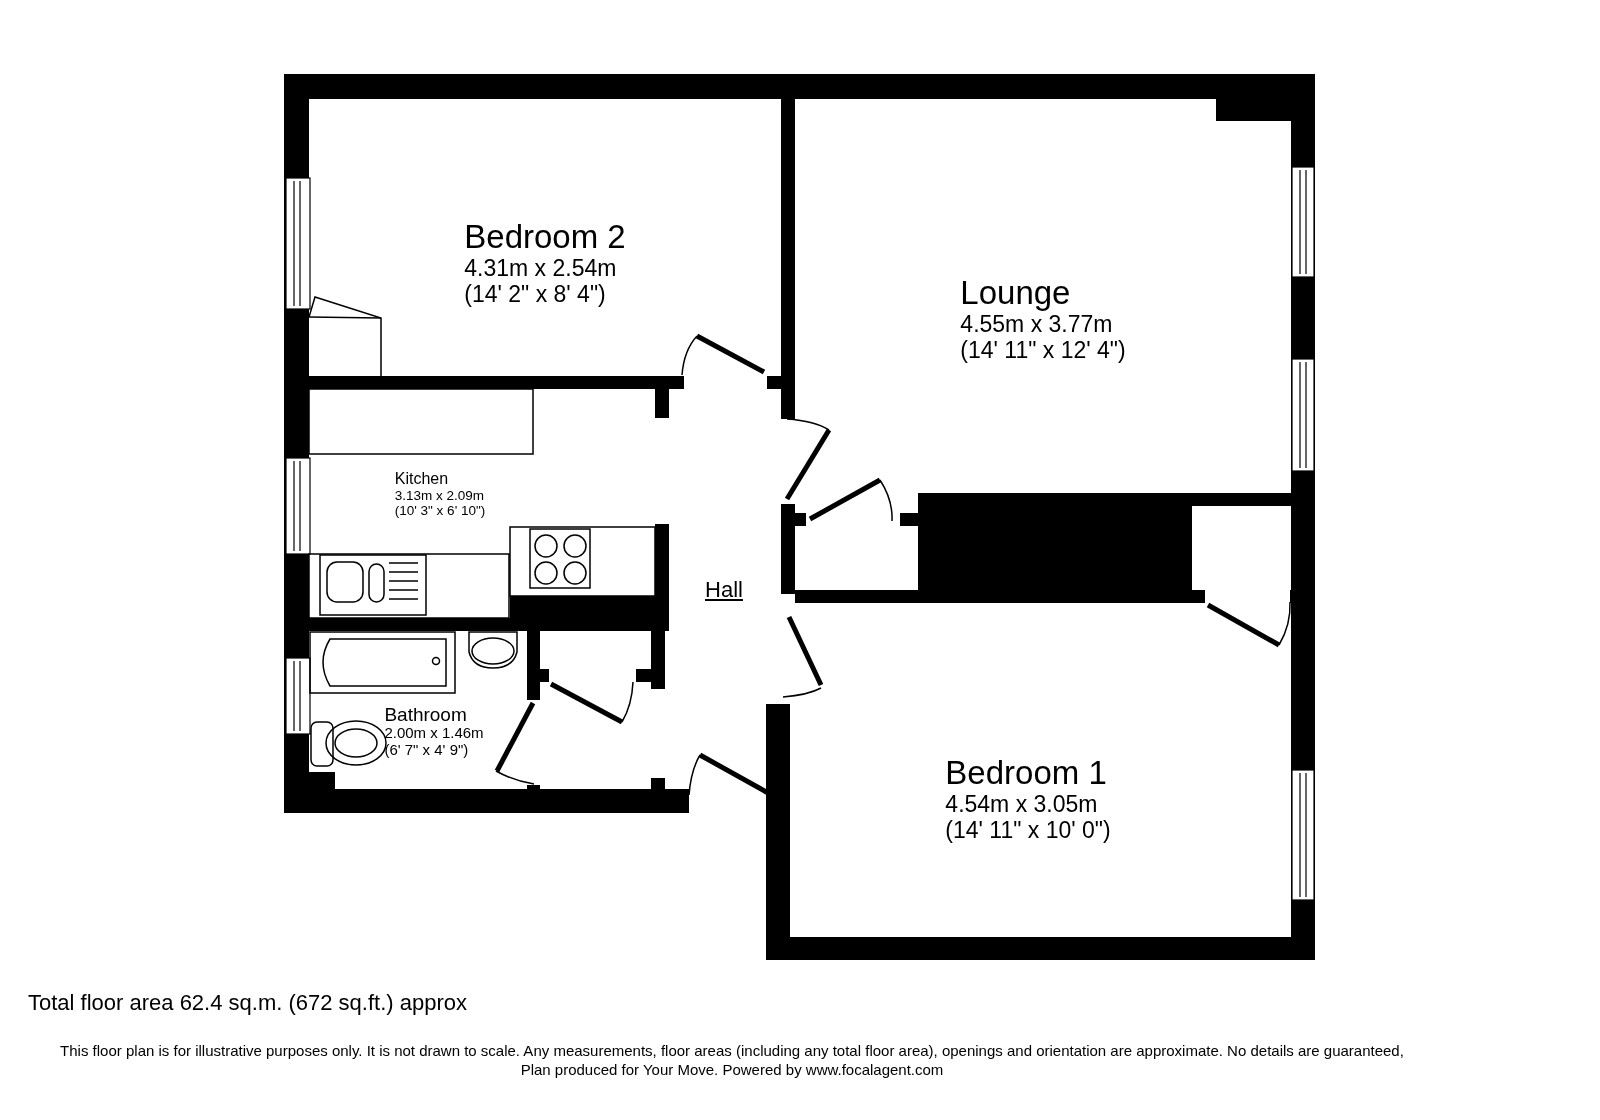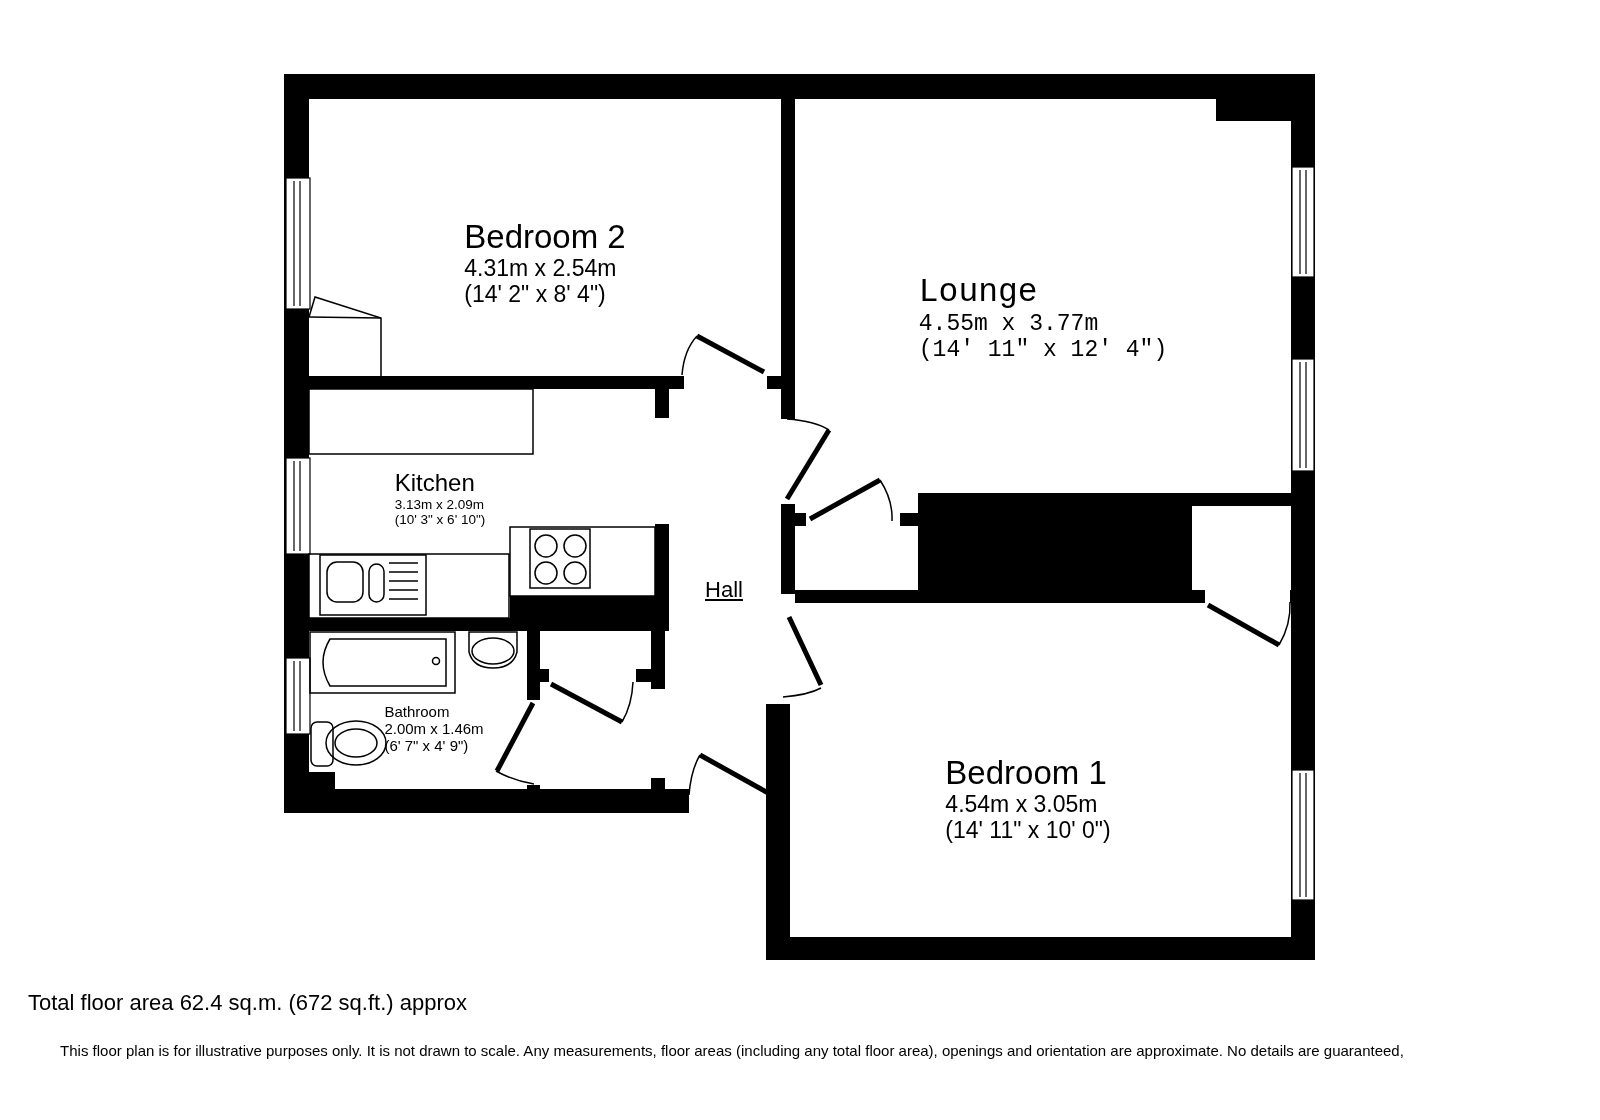--- a/index.html
+++ b/index.html
@@ -4,23 +4,23 @@
 <style>
   html, body { margin: 0; padding: 0; background: #ffffff; }
   body { width: 1600px; height: 1120px; position: relative; overflow: hidden;
          font-family: "Liberation Sans", "DejaVu Sans", sans-serif; color: #000; }
   #plan { position: absolute; left: 0; top: 0; width: 1600px; height: 960px; }
   .room-label { position: absolute; text-align: left; transform: translateX(-50%); white-space: nowrap; line-height: 1.12; }
   .room-label .name { display: block; }
   .room-label .dim { display: block; }
   .lg .name { font-size: 33px; }
   .lg .dim { font-size: 23px; }
-  .md .name { font-size: 24px; }
+  .md .name { font-size: 16px; }
   .md .dim { font-size: 13.5px; }
-  .sm .name { font-size: 15px; }
+  .sm .name { font-size: 19px; }
   .sm .dim { font-size: 15px; }
   .hall .name { font-size: 22px; }
   #total-area { position: absolute; left: 28px; top: 990px; font-size: 22px; }
   #disclaimer { position: absolute; left: 0; top: 1041px; width: 1464px; text-align: center;
                 font-size: 15px; line-height: 19px; }
   #disclaimer span { display: block; }
 </style>
 </head>
 <body>
 
@@ -179,21 +179,21 @@
     </g>
   </g>
 </svg>
 
 <div class="room-label lg" style="left:545px; top:219px;">
   <span class="name">Bedroom 2</span>
   <span class="dim">4.31m x 2.54m</span>
   <span class="dim">(14' 2" x 8' 4")</span>
 </div>
 
-<div class="room-label lg" style="left:1043px; top:275px;font-family:Liberation Mono, monospace;">
+<div class="room-label lg" style="left:1043px; top:275px;">
   <span class="name">Lounge</span>
   <span class="dim">4.55m x 3.77m</span>
   <span class="dim">(14' 11" x 12' 4")</span>
 </div>
 
 <div class="room-label md" style="left:440px; top:470px;">
   <span class="name">Kitchen</span>
   <span class="dim">3.13m x 2.09m</span>
   <span class="dim">(10' 3" x 6' 10")</span>
 </div>
@@ -211,13 +211,14 @@
 <div class="room-label lg" style="left:1028px; top:755px;">
   <span class="name">Bedroom 1</span>
   <span class="dim">4.54m x 3.05m</span>
   <span class="dim">(14' 11" x 10' 0")</span>
 </div>
 
 <div id="total-area">Total floor area 62.4 sq.m. (672 sq.ft.) approx</div>
 
 <div id="disclaimer">
   <span>This floor plan is for illustrative purposes only. It is not drawn to scale. Any measurements, floor areas (including any total floor area), openings and orientation are approximate. No details are guaranteed,</span>
+  <span>Plan produced for Your Move. Powered by www.focalagent.com</span>
 </div>
 
 </body></html>

